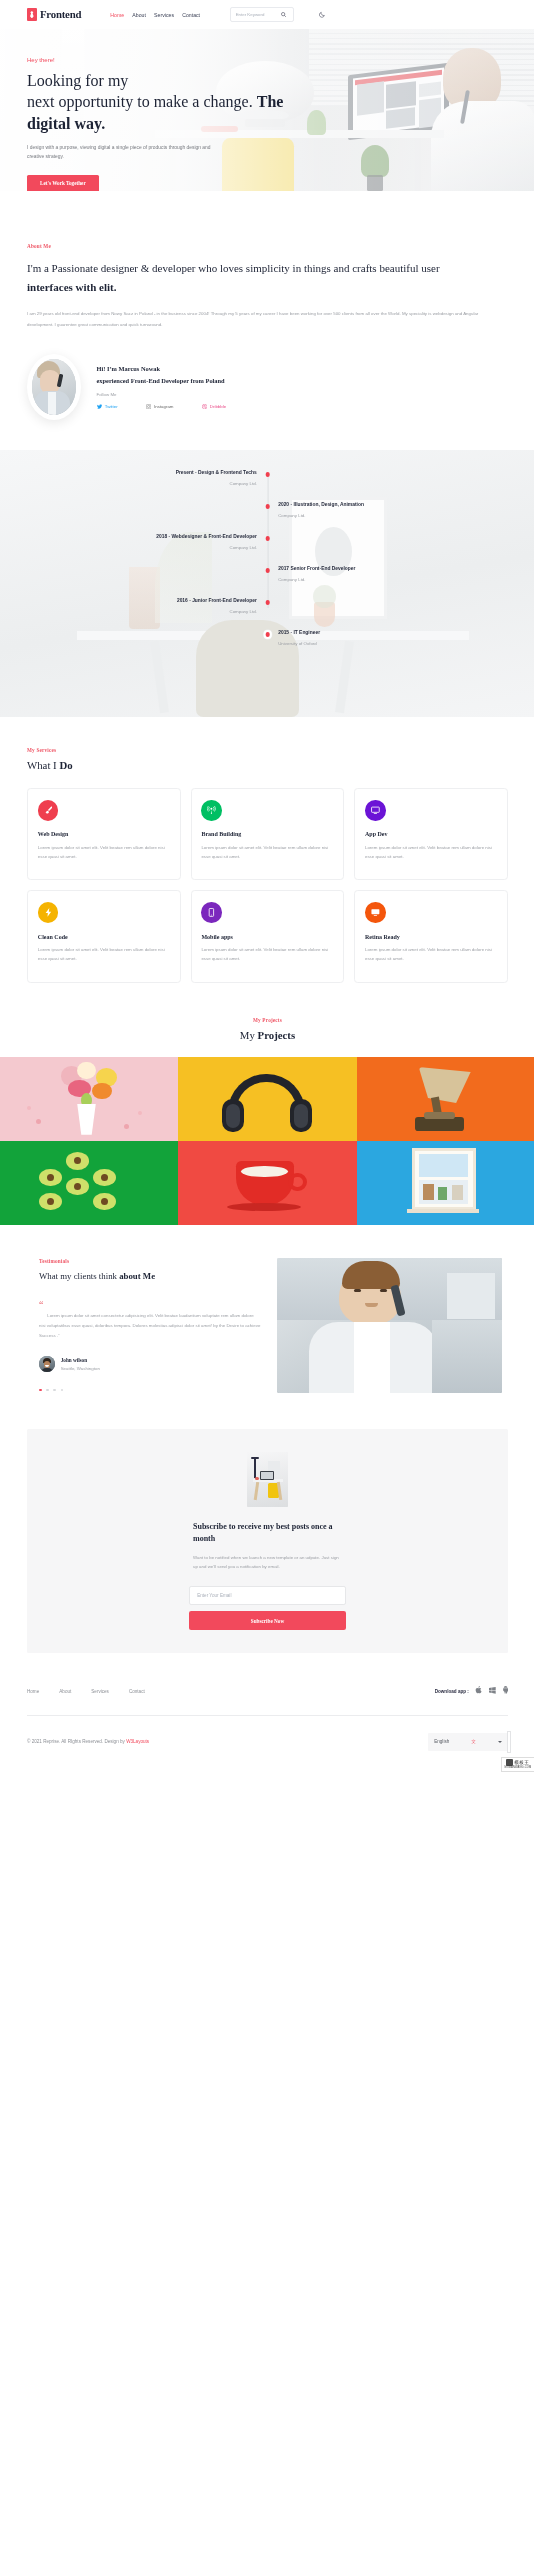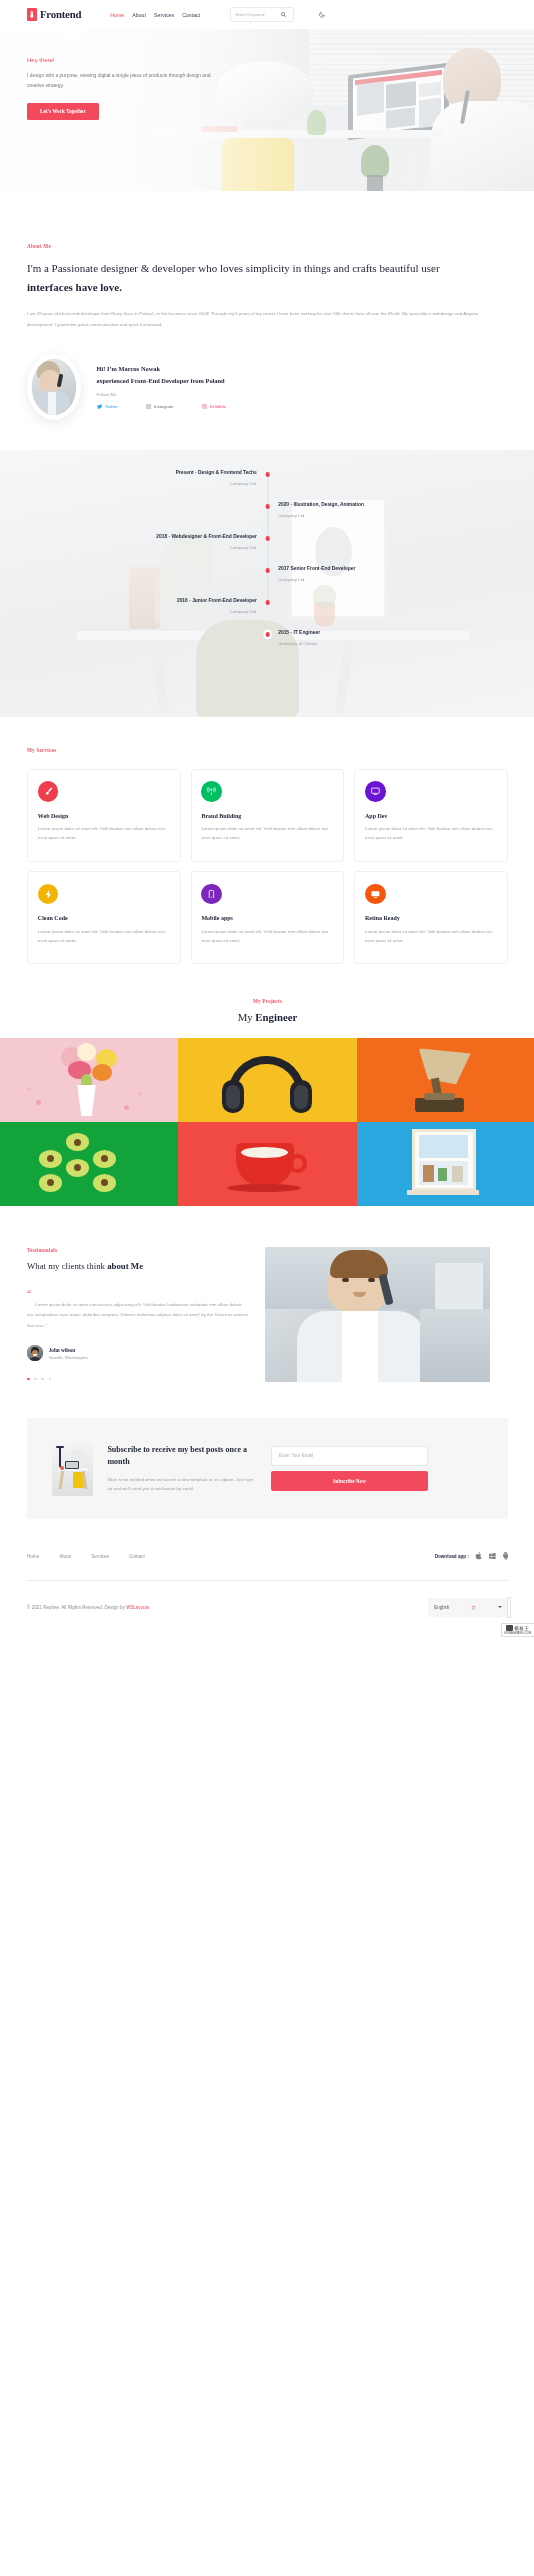--- a/index.html
+++ b/index.html
@@ -186,21 +186,21 @@
   .projects { padding: 34px 0 0 0; text-align: center; }
   .projects .sec-title { font-size: 10.8px; margin-top: 6.7px; }
   .proj-grid {
     display: grid; grid-template-columns: repeat(3, 1fr);
     margin-top: 15.5px; width: 535px;
   }
   .proj-cell { height: 84px; position: relative; overflow: hidden; }
   .pc { position: absolute; }
 
   
-  .testi { display: flex; padding: 33px 27px 0 27px; gap: 16px; margin-top: 8px; }
+  .testi { display: flex; padding: 33px 27px 0 39px; gap: 16px; }
   .testi-left { flex: 1 1 auto; max-width: 222px; }
   .testi-left .sec-title { font-size: 8.8px; margin-top: 6.7px; line-height: 1.58; }
   .testi-left .sec-title b { font-weight: bold; }
   .quote-mark { color: #e8505b; font-size: 9.8px; font-family: "Liberation Serif", serif; margin-top: 15.5px; line-height: 1; }
   .testi-text {
     font-size: 4.4px; color: #9b9ea4; line-height: 2.35; margin-top: 1px; text-indent: 8.2px;
   }
   .testi-person { display: flex; align-items: center; gap: 5.7px; margin-top: 14.4px; }
   .testi-av {
     width: 16px; height: 16px; border-radius: 50%; overflow: hidden; position: relative;
@@ -215,21 +215,21 @@
   .testi-right {
     width: 225px; height: 135px; border-radius: 2.1px; overflow: hidden;
     position: relative; flex: 0 0 auto;
     background: linear-gradient(150deg,#c9d2d8,#8a969f);
   }
   .tr { position: absolute; }
 
   
   .newsletter {
     margin: 36px 27px 0 27px; background: #f6f6f7; border-radius: 1.5px;
-    display: flex; align-items: center; padding: 23px 25px; gap: 14.4px;
+    display: flex; align-items: center; padding: 23px 25px; gap: 14.4px; flex-direction: column;
   }
   .nl-thumb {
     width: 41px; height: 55px; border-radius: 1.5px; overflow: hidden;
     position: relative; flex: 0 0 auto;
     background: linear-gradient(160deg,#f2f2f3,#d9dadc);
   }
   .nt { position: absolute; }
   .nl-copy { flex: 1 1 auto; max-width: 149px; }
   .nl-copy h3 {
     font-family: "Liberation Serif", serif; font-size: 8px;
@@ -354,29 +354,35 @@
 
       <div class="hp" style="left:307px;top:81px;width:18.5px;height:25px;border-radius:50% 50% 20% 20%;background:#9bbf86;opacity:.75;"></div>
       <div class="hp" style="left:361px;top:116px;width:28px;height:32px;border-radius:50% 50% 24% 24%;background:#6f9a5c;opacity:.7;"></div>
       <div class="hp" style="left:367px;top:146px;width:15.5px;height:15.5px;background:#6b6f74;border-radius:1.5px;opacity:.7;"></div>
 
       <div class="hp" style="left:201px;top:97px;width:37px;height:6.2px;border-radius:4.1px;background:#f0a39f;opacity:.85;"></div>
     </div>
     <div class="hero-overlay"></div>
     <div class="hero-inner">
       <div class="hey">Hey there!</div>
+      <h1 class="hero-h1">
+        <span>Looking for my</span><br>
+        <span>next opportunity to make a change.</span>
+        <b>The</b><br>
+        <b>digital way.</b>
+      </h1>
       <p class="hero-p">I design with a purpose, viewing digital a single piece of products through design and creative strategy.</p>
       <button class="btn-primary">Let's Work Together</button>
     </div>
   </div>
 
   <div class="about">
     <div class="kicker">About Me</div>
     <h2>
-      <span>I'm a Passionate designer &amp; developer who loves simplicity in things and crafts beautiful user </span><b>interfaces have love.</b>
+      <span>I'm a Passionate designer &amp; developer who loves simplicity in things and crafts beautiful user </span><b>interfaces with elit.</b>
     </h2>
     <p class="about-p">I am 29 years old front-end developer from Nowy Sacz in Poland - in the busienss since 2004! Through my 5 years of my career I have been working for over 500 clients from all over the World. My speciality is webdesign and Angular development. I guarentee great communication and quick turnaround.</p>
 
     <div class="about-card">
       <div class="avatar-ring">
         <div class="avatar-inner">
           <div class="av" style="left:0;top:0;width:44px;height:56px;background:linear-gradient(160deg,#e7e9ea,#b9c2c8);"></div>
           <div class="av" style="left:5.2px;top:2.1px;width:23px;height:17.5px;background:#c8b79f;border-radius:11.3px 11.3px 3.1px 3.1px;"></div>
           <div class="av" style="left:8.2px;top:11.3px;width:19.6px;height:24px;border-radius:9.3px;background:#e8cfba;"></div>
           <div class="av" style="left:2.1px;top:32px;width:36px;height:24px;border-radius:12.4px 12.4px 0 0;background:#cfd7de;"></div>
@@ -487,20 +493,23 @@
         <div class="tl-right">
           <div class="tl-role">2015 - IT Engineer</div>
           <div class="tl-org">University of Oxford</div>
         </div>
       </div>
     </div>
   </div>
 
   <div class="services">
     <div class="kicker">My Services</div>
+    <div class="sec-title">
+      <span>What I </span><b>Do</b>
+    </div>
 
     <div class="svc-grid">
       <div class="svc-card">
         <div class="svc-icon" style="background:#ef3e4e">
           <svg viewBox="0 0 16 16">
               <path d="M14.5 1.3c-.5-.5-1.3-.4-1.8.1L7.2 7.4l1.9 1.9 5.5-5.8c.5-.5.4-1.4-.1-2.2zM6.3 8.5c-1.1 0-2 .9-2 2 0 .9-.8 1.3-1.6 1.4.7 1 1.9 1.7 3.2 1.7 1.8 0 3.2-1.4 3.2-3.2L6.3 8.5z"></path>
             </svg>
         </div>
         <h4>Web Design</h4>
         <p>Lorem ipsum dolor sit amet elit. Velit beatae rem ullam dolore nisi esse quasi sit amet.</p>
@@ -559,21 +568,21 @@
         </div>
         <h4>Retina Ready</h4>
         <p>Lorem ipsum dolor sit amet elit. Velit beatae rem ullam dolore nisi esse quasi sit amet.</p>
       </div>
     </div>
   </div>
 
   <div class="projects">
     <div class="kicker">My Projects</div>
     <div class="sec-title">
-      <span>My </span><b>Engineer</b>
+      <span>My </span><b>Projects</b>
     </div>
 
     <div class="proj-grid">
 
       <div class="proj-cell" style="background:#f4c9cf">
         <div class="pc" style="left:61px;top:9.3px;width:20.6px;height:19.6px;border-radius:50%;background:#f0b5bd;"></div>
         <div class="pc" style="left:77px;top:5.2px;width:18.5px;height:17.5px;border-radius:50%;background:#fff0d6;"></div>
         <div class="pc" style="left:96px;top:11.3px;width:20.6px;height:18.5px;border-radius:50%;background:#f6d44d;"></div>
         <div class="pc" style="left:68px;top:23px;width:23px;height:17.5px;border-radius:50%;background:#e8657f;"></div>
         <div class="pc" style="left:92px;top:26px;width:19.6px;height:16.5px;border-radius:50%;background:#f08a2e;"></div>

